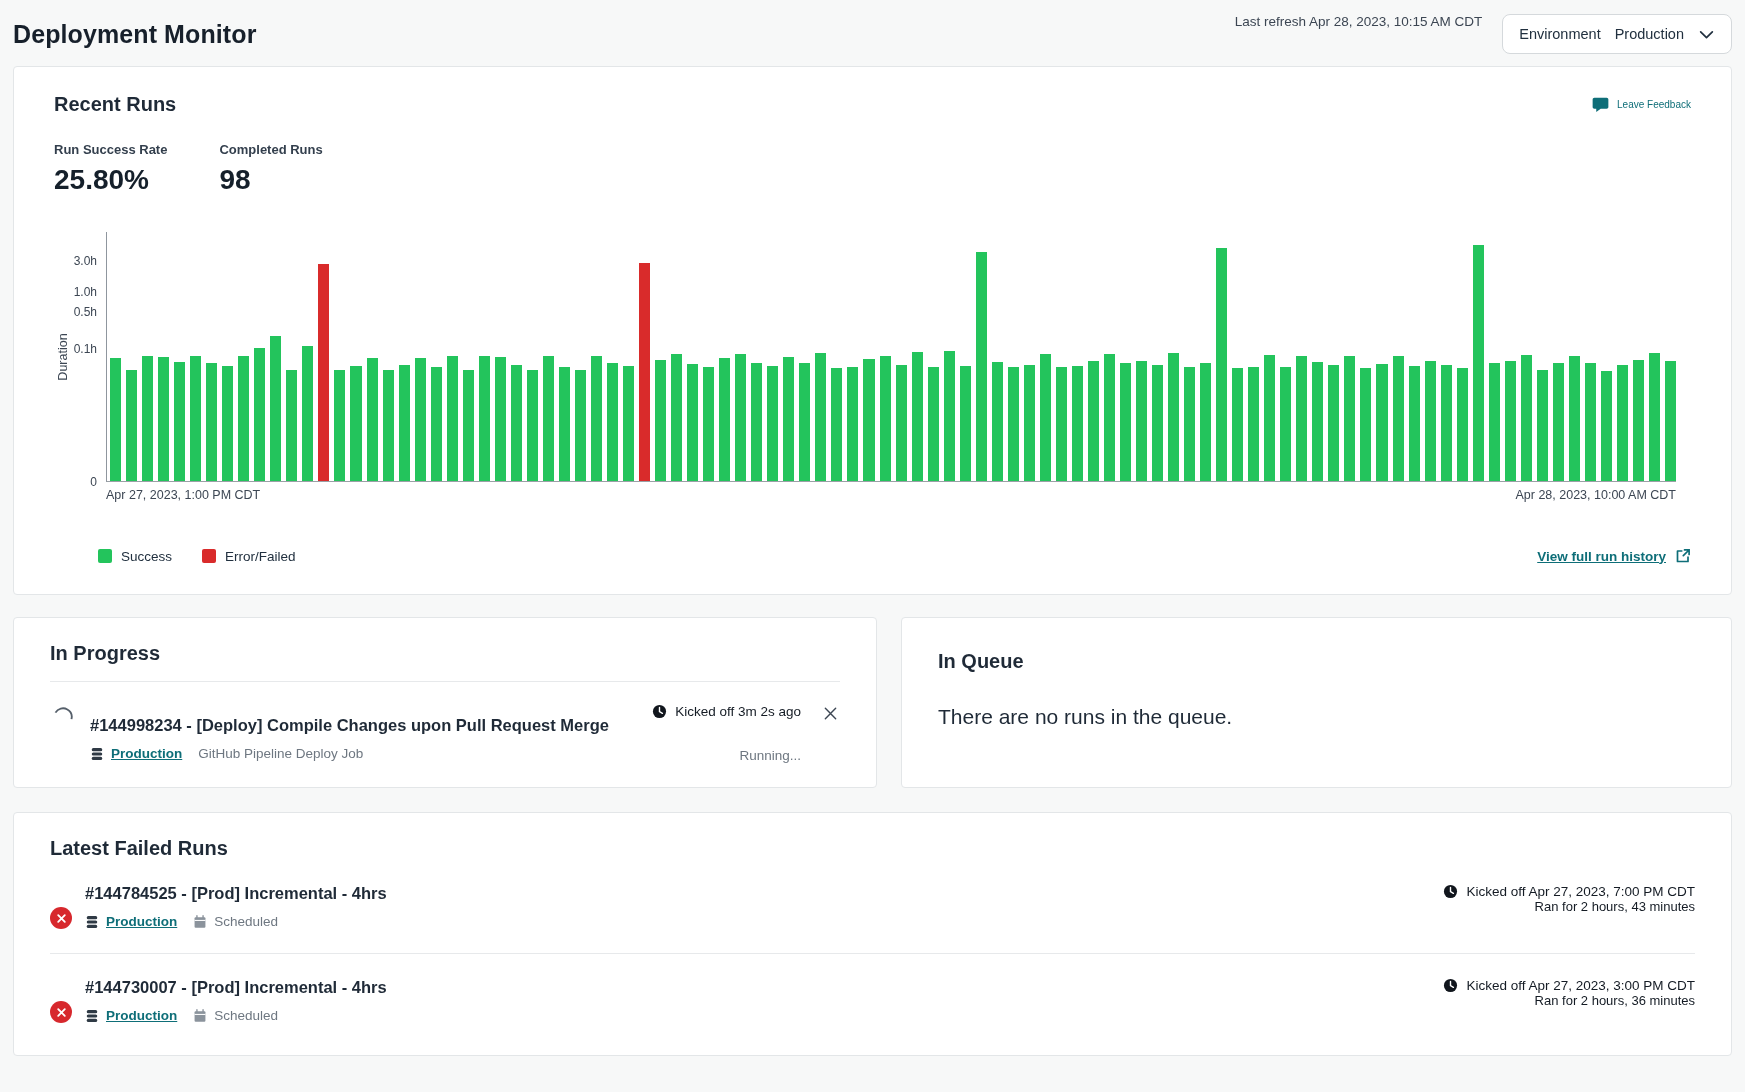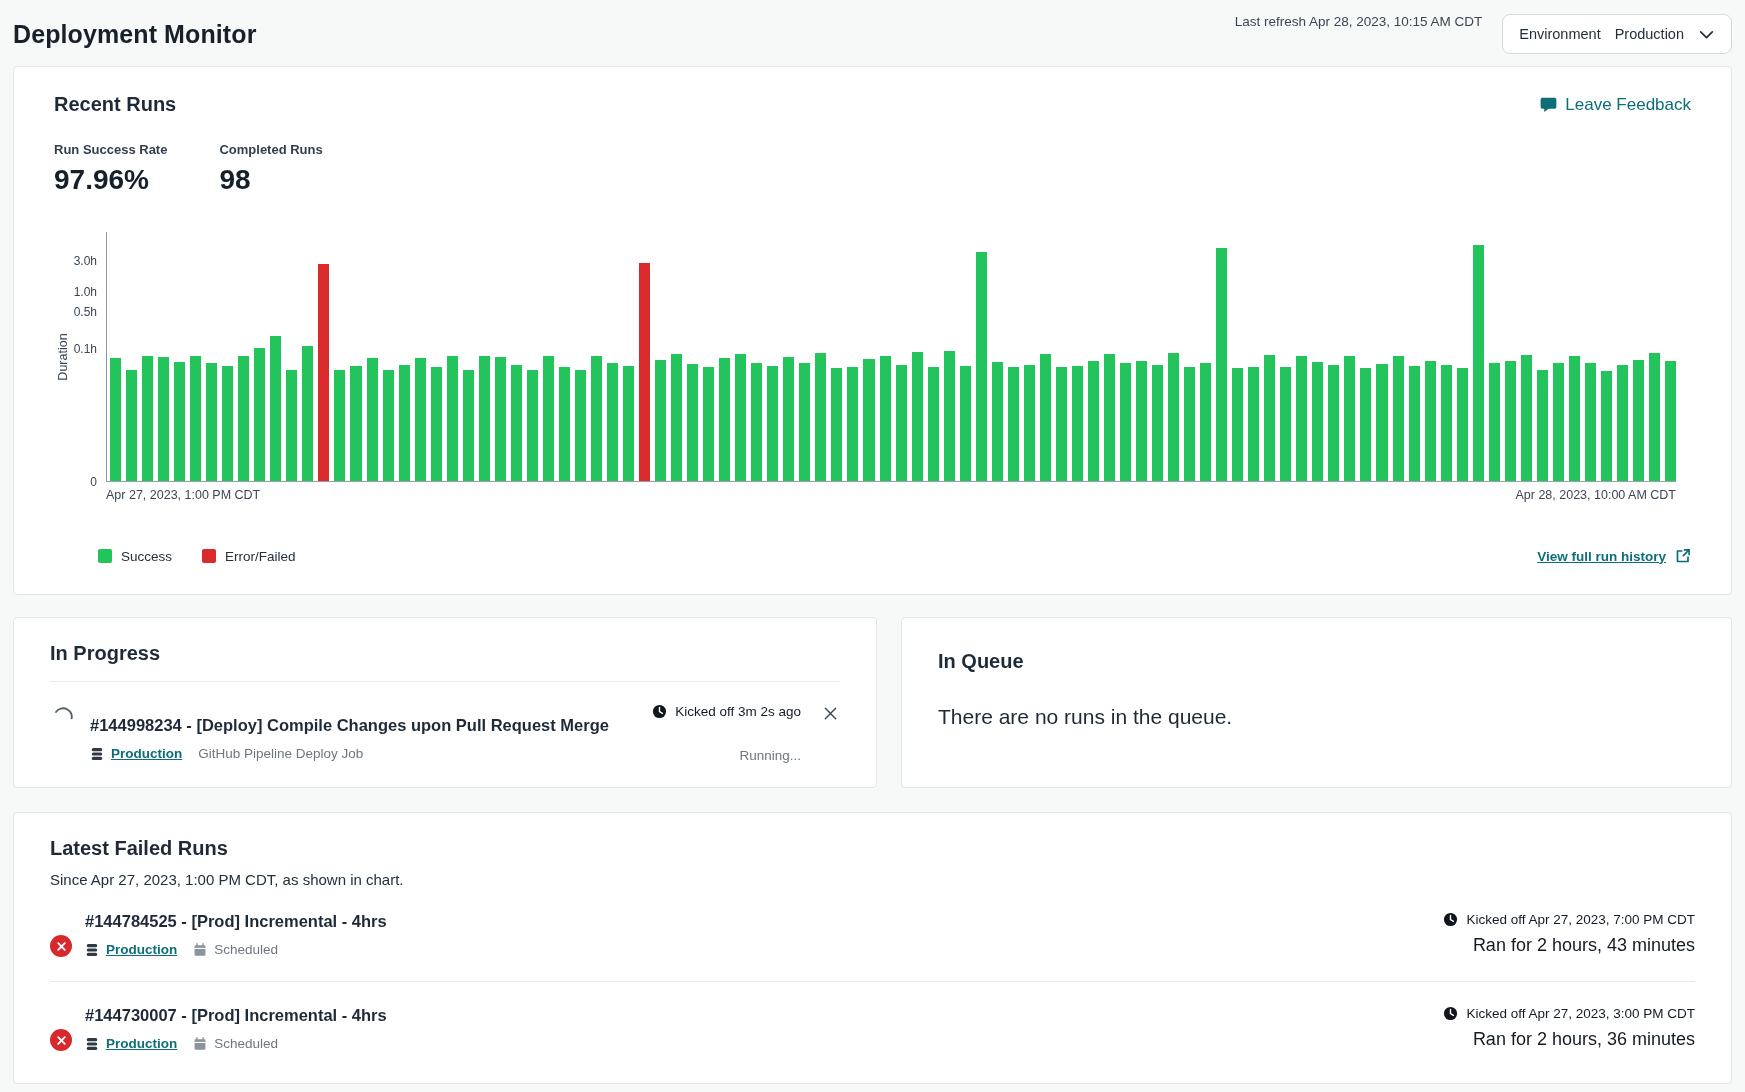--- a/index.html
+++ b/index.html
@@ -19,21 +19,21 @@
   .refresh-text { font-size:13.5px; color:#3c4653; }
   .env-btn { display:flex; align-items:center; gap:14px; background:#fff; border:1px solid #d5d9dc;
              border-radius:8px; height:40px; padding:0 16px; font-size:14.5px; color:#21303f; cursor:pointer; }
   .env-btn .chev { display:flex; }
 
   
   .card { background:#fff; border:1px solid #e3e6e8; border-radius:4px; }
   .card-recent { margin-top:8px; padding:26px 40px 30px; }
   .card-head-row { display:flex; justify-content:space-between; align-items:center; }
   .section-title { font-size:20px; font-weight:700; color:#1f2a37; margin:0; }
-  .feedback-link { display:flex; align-items:center; gap:8px; color:#0e6e78; font-size:17px; cursor:pointer; }
+  .feedback-link { display:flex; align-items:center; gap:8px; color:#0e6e78; font-size:10px; cursor:pointer; }
 
   .stats-row { display:flex; gap:52px; margin-top:26px; }
   .stat-label { font-size:13px; font-weight:700; color:#333f4d; }
   .stat-value { font-size:28px; font-weight:700; color:#15202b; margin-top:7px; }
 
   
   .chart { margin-top:36px; }
   .chart-main { display:flex; }
   .ytick-col { width:52px; position:relative; height:250px; flex:0 0 52px; }
   .y-axis-title { position:absolute; left:2px; top:50%; writing-mode:vertical-rl;
@@ -73,21 +73,21 @@
   .queue-empty { margin-top:32px; font-size:21px; color:#1f2a37; }
 
   
   .card-failed { margin-top:24px; padding:24px 36px 8px; }
   .failed-sub { margin-top:11px; font-size:15px; color:#21303f; }
   .failed-row { display:flex; justify-content:space-between; align-items:flex-start; padding:24px 0 24px; }
   .failed-row.second { border-top:1px solid #e7e9eb; }
   .failed-left { display:flex; align-items:flex-end; gap:13px; }
   .fail-badge { width:22px; height:22px; border-radius:50%; background:#d7282d; display:flex;
                 align-items:center; justify-content:center; flex:0 0 22px; margin-top:0; }
-  .ranfor { font-size:18px; color:#141b24; margin-top:8px; }
+  .ranfor { font-size:13px; color:#141b24; margin-top:0; }
   .icon { display:inline-flex; line-height:0; }
 </style>
 </head>
 <body>
 
 <div class="page">
 
   <div class="top-header">
     <h1 class="page-title">Deployment Monitor</h1>
     <div class="header-right">
@@ -113,21 +113,21 @@
               <path d="M2.2 1.6h11.6c.9 0 1.6.7 1.6 1.6v7.2c0 .9-.7 1.6-1.6 1.6H8.2L4 15.1v-3.1H2.2c-.9 0-1.6-.7-1.6-1.6V3.2c0-.9.7-1.6 1.6-1.6z" fill="#0e6e78"></path>
             </svg>
         </span>
         <span>Leave Feedback</span>
       </div>
     </div>
 
     <div class="stats-row">
       <div>
         <div class="stat-label">Run Success Rate</div>
-        <div class="stat-value">97.96%</div>
+        <div class="stat-value">25.80%</div>
       </div>
       <div>
         <div class="stat-label">Completed Runs</div>
         <div class="stat-value">98</div>
       </div>
     </div>
 
     <div class="chart">
       <div class="chart-main">
         <div class="ytick-col">
@@ -315,21 +315,20 @@
     </div>
 
     <div class="card card-queue">
       <h2 class="section-title">In Queue</h2>
       <div class="queue-empty">There are no runs in the queue.</div>
     </div>
   </div>
 
   <div class="card card-failed">
     <h2 class="section-title">Latest Failed Runs</h2>
-    <div class="failed-sub">Since Apr 27, 2023, 1:00 PM CDT, as shown in chart.</div>
 
     <div class="failed-row">
       <div class="failed-left">
         <span class="fail-badge">
           <svg width="11" height="11" viewBox="0 0 12 12">
               <path d="M2.4 2.4 9.6 9.6M9.6 2.4 2.4 9.6" stroke="#fff" stroke-width="2" stroke-linecap="round"></path>
             </svg>
         </span>
         <div>
           <div class="run-title">#144784525 - [Prod] Incremental - 4hrs</div>

